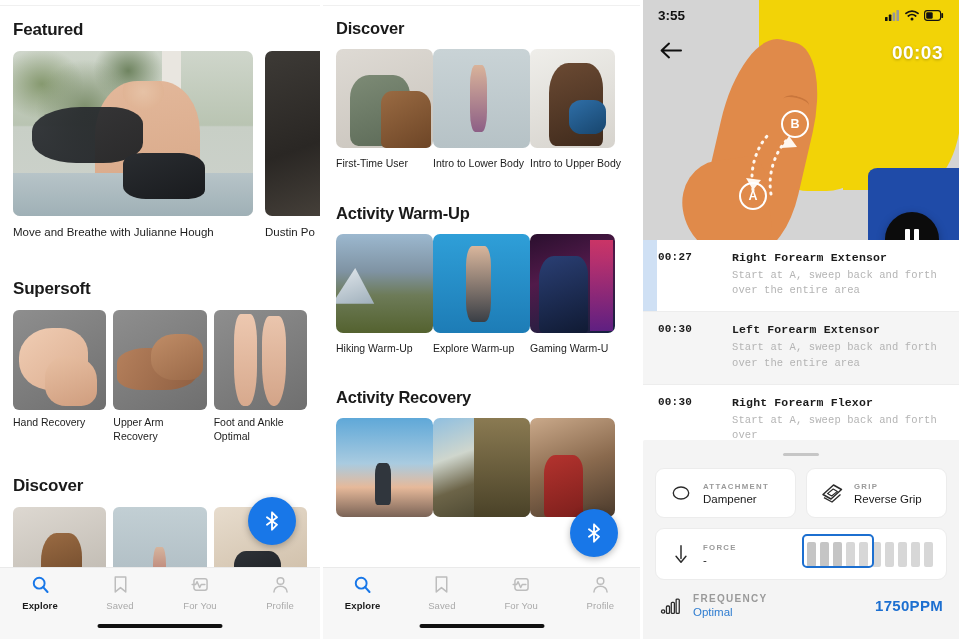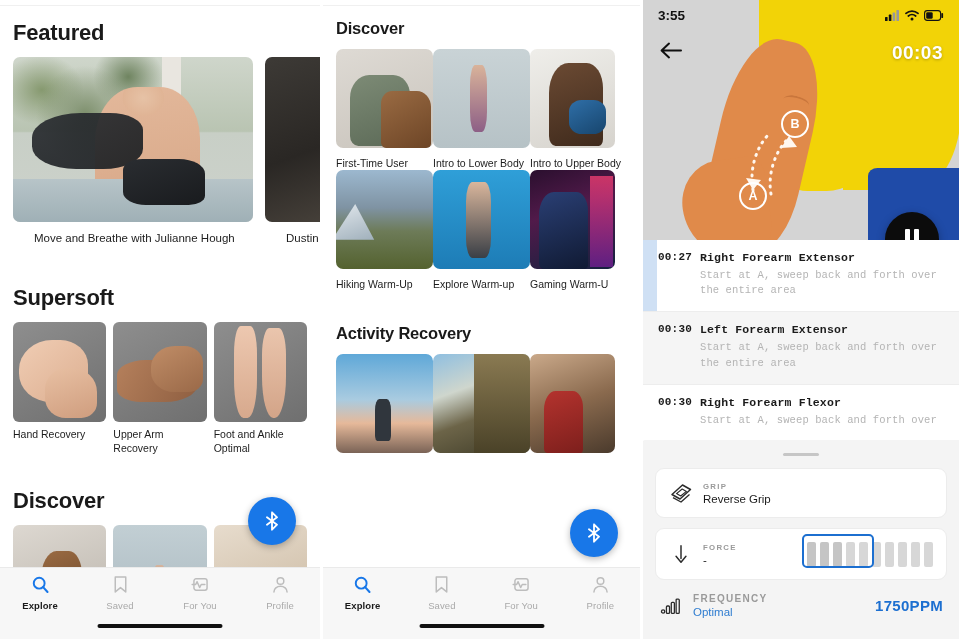--- a/index.html
+++ b/index.html
@@ -15,31 +15,31 @@
   .panel { position: relative; height: 639px; overflow: hidden; background:#fff; }
   .panel-1 { width: 320px; }
   .panel-divider { width: 3px; height: 639px; background: #ffffff; }
   .panel-2 { width: 317px; }
   .panel-3 { width: 316px; background:#f2f2f2; }
 
   .screen-top-edge { height: 6px; background:#fff; border-bottom:1px solid #f0f0f0; }
 
   
   .section-h {
-    font-size: 22px; font-weight: 700; color:#1a1a1a;
+    font-size: 17px; font-weight: 700; color:#1a1a1a;
     letter-spacing: -0.2px; padding: 0 13px; margin-top: 14px; margin-bottom: 11px;
   }
   .p2 .section-h { font-size:16.5px; }
 
   
   .hcarousel { display:flex; gap:12px; padding-left:13px; }
   .feat-card { flex: 0 0 auto; }
   .feat-img { width:240px; height:165px; border-radius:7px; overflow:hidden; position:relative; }
   .feat-card.partial .feat-img { width: 96px; }
-  .feat-label { font-size:11.5px; color:#1d1d1d; margin-top:9px; line-height:1.25;margin-left:21px; }
+  .feat-label { font-size:11.5px; color:#1d1d1d; margin-top:9px; line-height:1.25; }
 
   
   .ph { position:absolute; inset:0; }
   
   .ph-featured { background:
       linear-gradient(180deg,#cfd6cb 0%, #b9c4b2 45%, #c8cfc6 46%, #cdd2cc 100%);
   }
   .ph-featured::before{ content:""; position:absolute; left:0; top:0; width:100%; height:100%;
       background:
         linear-gradient(90deg, rgba(255,255,255,0) 62%, #e9e6e0 62%, #e9e6e0 70%, rgba(255,255,255,0) 70%),
@@ -184,21 +184,21 @@
      justify-content:center; gap:4px; box-shadow:0 3px 10px rgba(0,0,0,.3); z-index:4;}
   .pausebtn i { display:block; width:5px; height:20px; background:#fff; border-radius:1px; }
 
   .steps { background:#fff;font-family:Liberation Mono, monospace; }
   .step { position:relative; padding:11px 0 13px 0; display:flex; background:#fff; }
   .step.alt { background:#f5f5f5; }
   .step + .step { border-top:1px solid #ededed; }
   .step-fill { position:absolute; left:0; top:0; width:14px; height:100%; background:#cfe0f4; }
   .step-time { width:57px; padding-left:15px; font-size:11px; font-weight:700; color:#1b1b1b;
                letter-spacing:.2px; flex:0 0 auto; }
-  .step-body { flex:1; padding-right:14px; }
+  .step-body { flex:1; padding-right:14px;margin-left:32px; }
   .step-title { font-size:11.5px; font-weight:700; color:#1b1b1b; letter-spacing:.15px; }
   .step-desc { font-size:10.5px; color:#b4b4b4; margin-top:4px; line-height:1.45; letter-spacing:.1px; }
 
   .sheet { position:absolute; left:0; bottom:0; width:100%; height:199px;
            background:#f4f4f4; border-top-left-radius:2px; }
   .grabber { width:36px; height:3px; border-radius:2px; background:#c6c6c6;
              margin:13px auto 12px auto; }
   .chip-row { display:flex; gap:10px; padding:0 12px; }
   .chip { flex:1; background:#fff; border:1px solid #ececec; border-radius:9px;
           height:50px; display:flex; align-items:center; gap:10px; padding:0 13px; }
@@ -327,20 +327,21 @@
       <div class="tile">
         <div class="tile-img im-lower"></div>
         <div class="tile-label">Intro to Lower Body</div>
       </div>
       <div class="tile cut">
         <div class="tile-img im-upper"></div>
         <div class="tile-label">Intro to Upper Body</div>
       </div>
     </div>
 
+    <div class="section-h" style="margin-top:34px">Activity Warm-Up</div>
     <div class="tile-row">
       <div class="tile">
         <div class="tile-img im-hike"></div>
         <div class="tile-label">Hiking Warm-Up</div>
       </div>
       <div class="tile">
         <div class="tile-img im-climb"></div>
         <div class="tile-label">Explore Warm-up</div>
       </div>
       <div class="tile cut">
@@ -482,20 +483,31 @@
           <div class="step-title">Right Forearm Flexor</div>
           <div class="step-desc">Start at A, sweep back and forth over</div>
         </div>
       </div>
     </div>
 
     <div class="sheet">
       <div class="grabber"></div>
 
       <div class="chip-row">
+        <div class="chip">
+          <span class="chip-ico">
+            <svg viewBox="0 0 24 24" width="22" height="22">
+              <ellipse cx="12" cy="12" rx="8.4" ry="6.6" fill="none" stroke="#2b2b2b" stroke-width="1.5"></ellipse>
+            </svg>
+          </span>
+          <span>
+            <div class="chip-cap">ATTACHMENT</div>
+            <div class="chip-val">Dampener</div>
+          </span>
+        </div>
         <div class="chip">
           <span class="chip-ico">
             <svg viewBox="0 0 24 24" width="24" height="24">
               <path d="M3 13.5 L13.5 4 L21.5 8.5 L11 18 Z" fill="none" stroke="#2b2b2b" stroke-width="1.5" stroke-linejoin="round"></path>
               <path d="M7.5 12.6 L13.2 8 L17.4 10.4 L11.7 15 Z" fill="none" stroke="#2b2b2b" stroke-width="1.2" stroke-linejoin="round"></path>
               <path d="M4 16.6 L12 21 L20.5 13.5" fill="none" stroke="#2b2b2b" stroke-width="1.3" stroke-linejoin="round"></path>
             </svg>
           </span>
           <span>
             <div class="chip-cap">GRIP</div>

